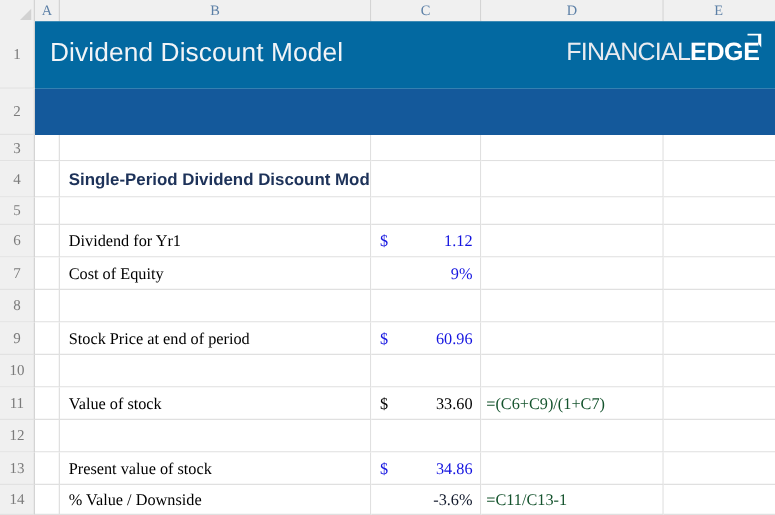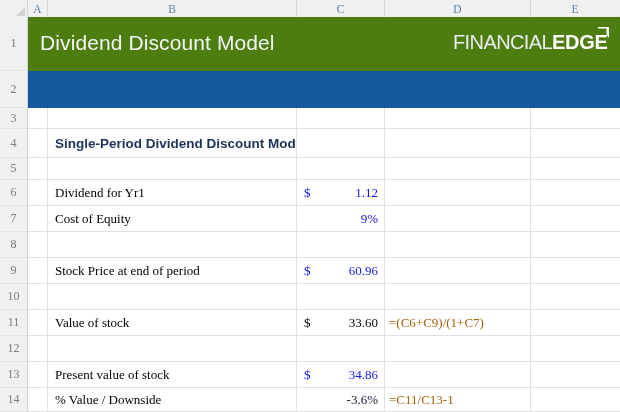--- a/index.html
+++ b/index.html
@@ -69,21 +69,21 @@
     color:#000000;
     display:flex;
     align-items:center;
     white-space:nowrap;
   }
   .cell.noborder { border-right:none; }
 
   
   .banner-navy {
     position:absolute;
-    background:#4d7c0f;
+    background:#0369a1;
     overflow:hidden;
   }
   .banner-blue {
     position:absolute;
     background:#14599b;
   }
   .title-text {
     position:absolute;
     color:#f2f4f7;
     font-size:21px;
@@ -125,21 +125,21 @@
   .num.blue  { color:#1414e0; }
   .num.black { color:#0f172a; }
   .cur-wrap {
     width:100%;
     display:flex; align-items:center;
     justify-content:space-between;
     padding:0 6px 0 7px;
     font-family:"Liberation Serif", serif;
     font-size:13px;
   }
-  .formula { padding-left:4px; color:#a16207; font-size:13px;
+  .formula { padding-left:4px; color:#14532d; font-size:13px;
              font-family:"Liberation Serif", serif; }
 </style>
 </head>
 <body>
 
 <div id="sheet">
 
   <div class="colhead-row">
     <div class="corner-box">
       <span class="corner-tri"></span>

